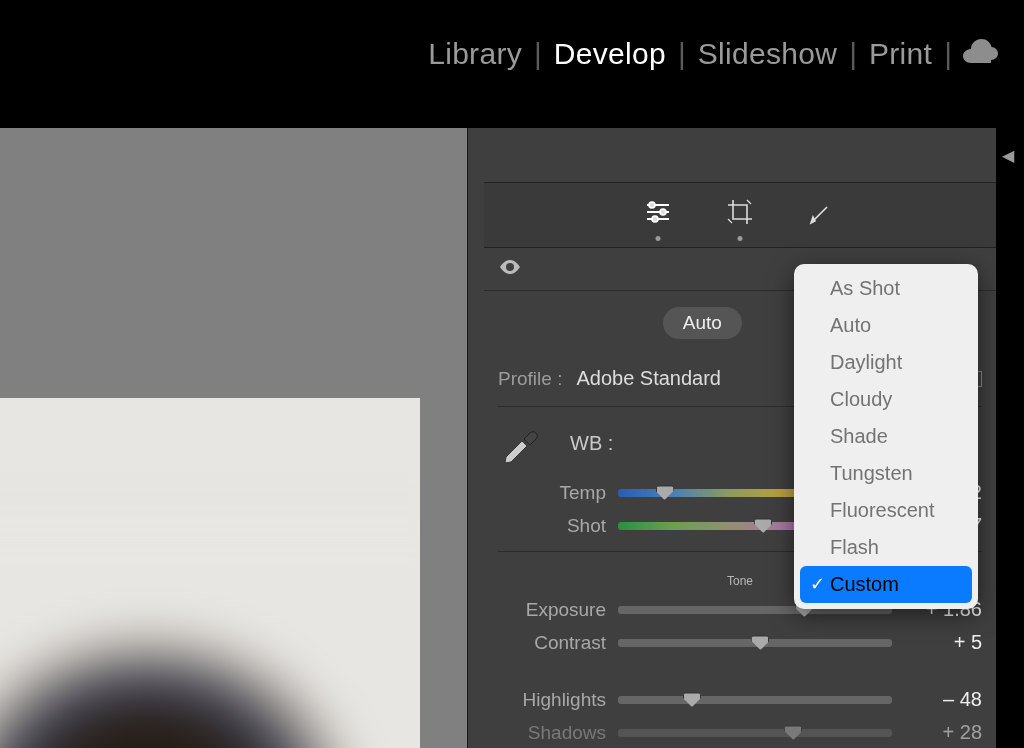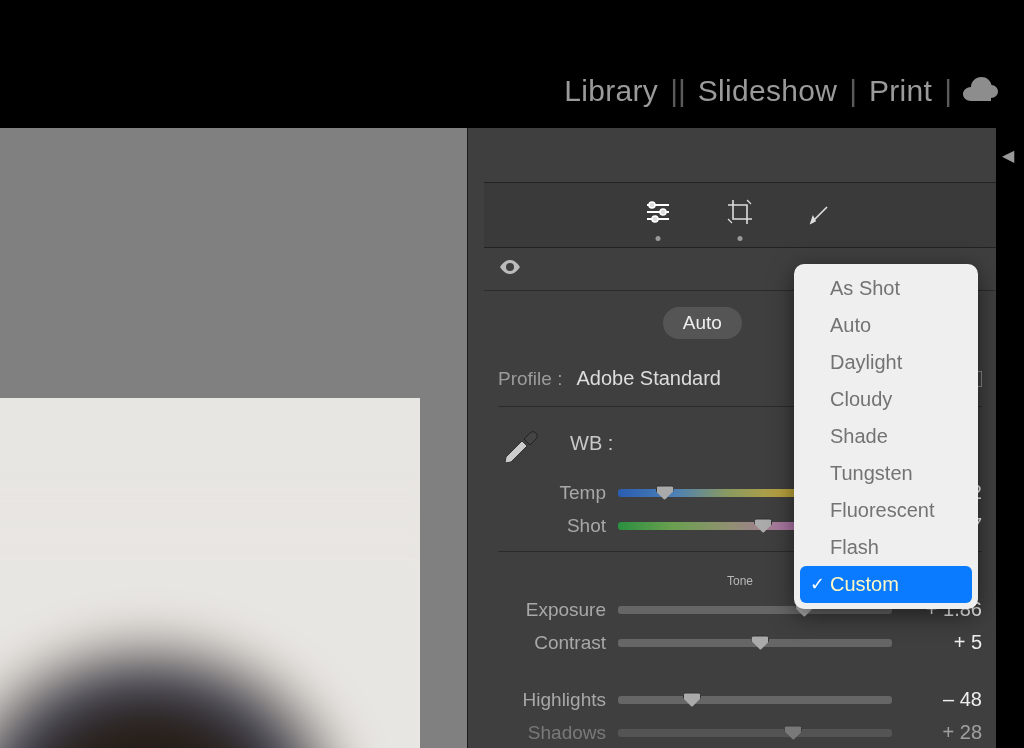--- a/index.html
+++ b/index.html
@@ -1,21 +1,21 @@
 <!DOCTYPE html>
 <html><head>
 <meta charset="utf-8">
 <style>
   * { box-sizing: border-box; margin: 0; padding: 0; font-family: -apple-system, "Helvetica Neue", Arial, sans-serif; }
   html, body { width: 1024px; height: 748px; background: #000; overflow: hidden; color: #ccc; }
   
   .topnav {
     position: absolute;
     top: 0; left: 0; right: 0; height: 108px;
-    display: flex; align-items: flex-end; justify-content: flex-end;
+    display: flex; align-items: center; justify-content: flex-end;
     padding-right: 24px;
     gap: 0;
   }
   .topnav .module {
     font-size: 30px;
     font-weight: 300;
     color: #9a9a9a;
     padding: 0 12px;
     letter-spacing: 0.3px;
     cursor: pointer;
@@ -172,36 +172,37 @@
   .dropdown .opt {
     font-size: 20px;
     color: #737373;
     padding: 7px 12px 7px 30px;
     border-radius: 6px;
     position: relative;
     cursor: pointer;
   }
   .dropdown .opt.selected {
     background: #0a7bff;
-    color: #fef9c3;
+    color: #000000;
   }
   .dropdown .opt.selected::before {
     content: "✓";
     position: absolute;
     left: 10px;
     color: #fff;
     font-size: 18px;
   }
 </style>
 </head>
 <body>
 
 <div class="topnav">
   <span class="module">Library</span>
   <span class="sep">|</span>
+  <span class="module active">Develop</span>
   <span class="sep">|</span>
   <span class="module">Slideshow</span>
   <span class="sep">|</span>
   <span class="module">Print</span>
   <span class="sep">|</span>
   <span class="cloud">
     <svg viewBox="0 0 40 28">
         <path d="M31 22c4 0 7-3 7-6.5S35 9 31.5 9C30.5 4.5 26.5 1 21.5 1 15.5 1 11 5.5 11 11c-4 .2-8 3-8 7 0 4 3.5 7 8 7h20z"></path>
       </svg>
   </span>

